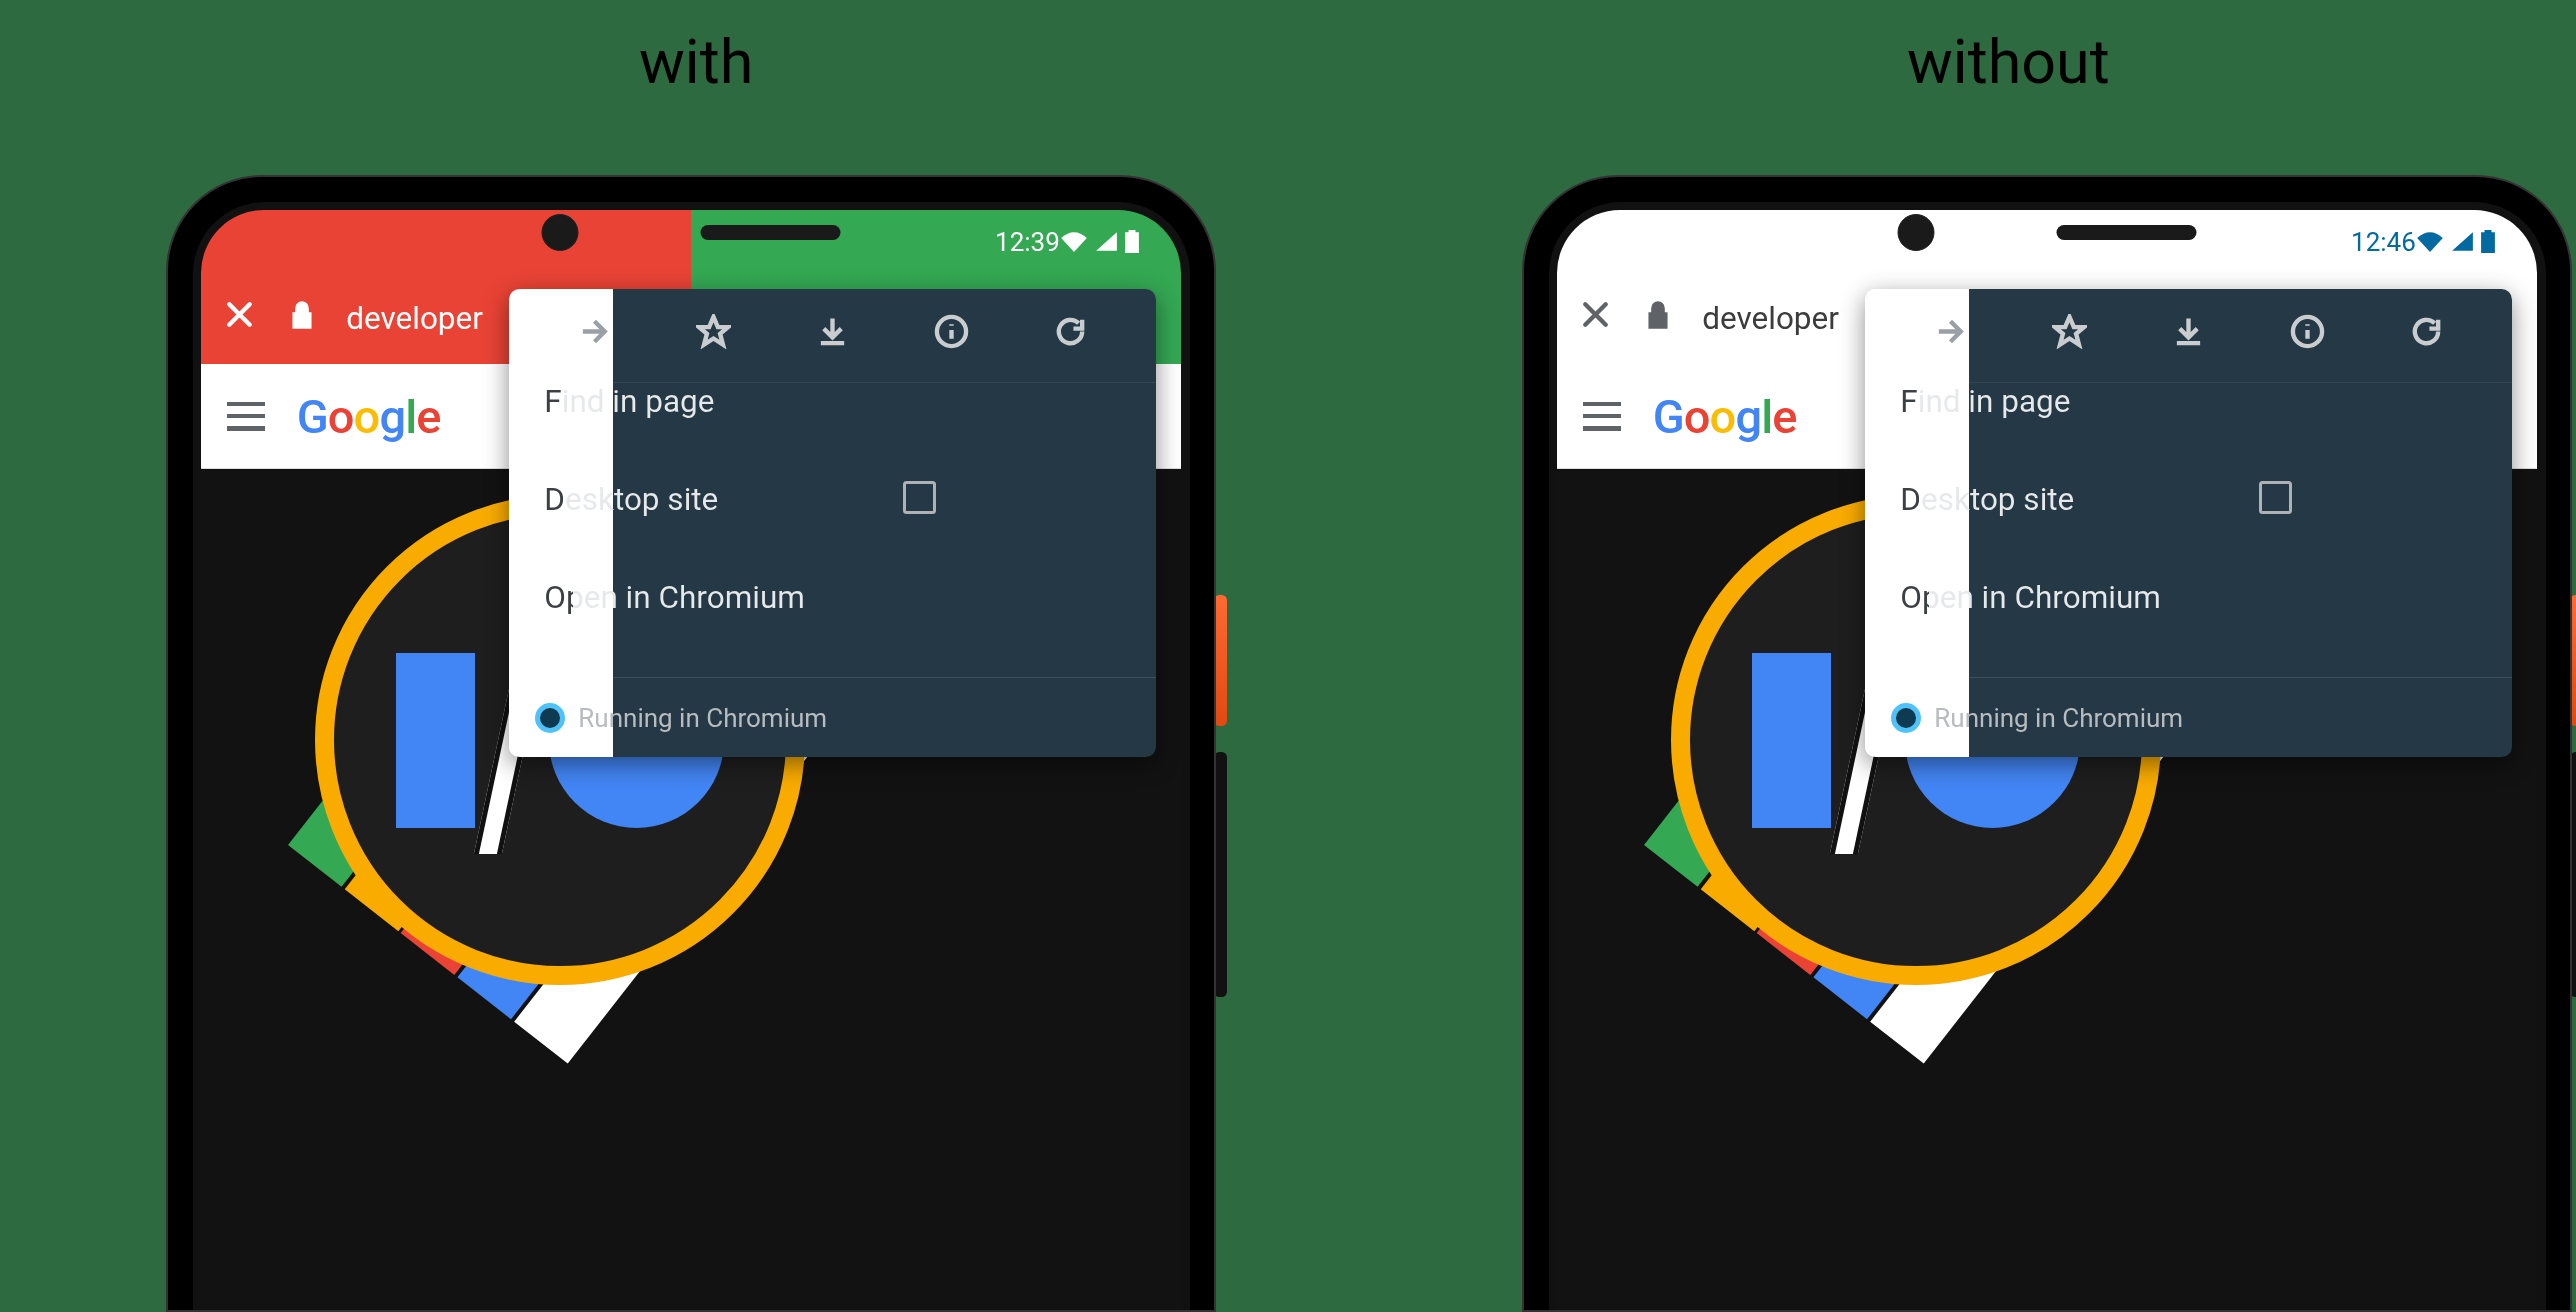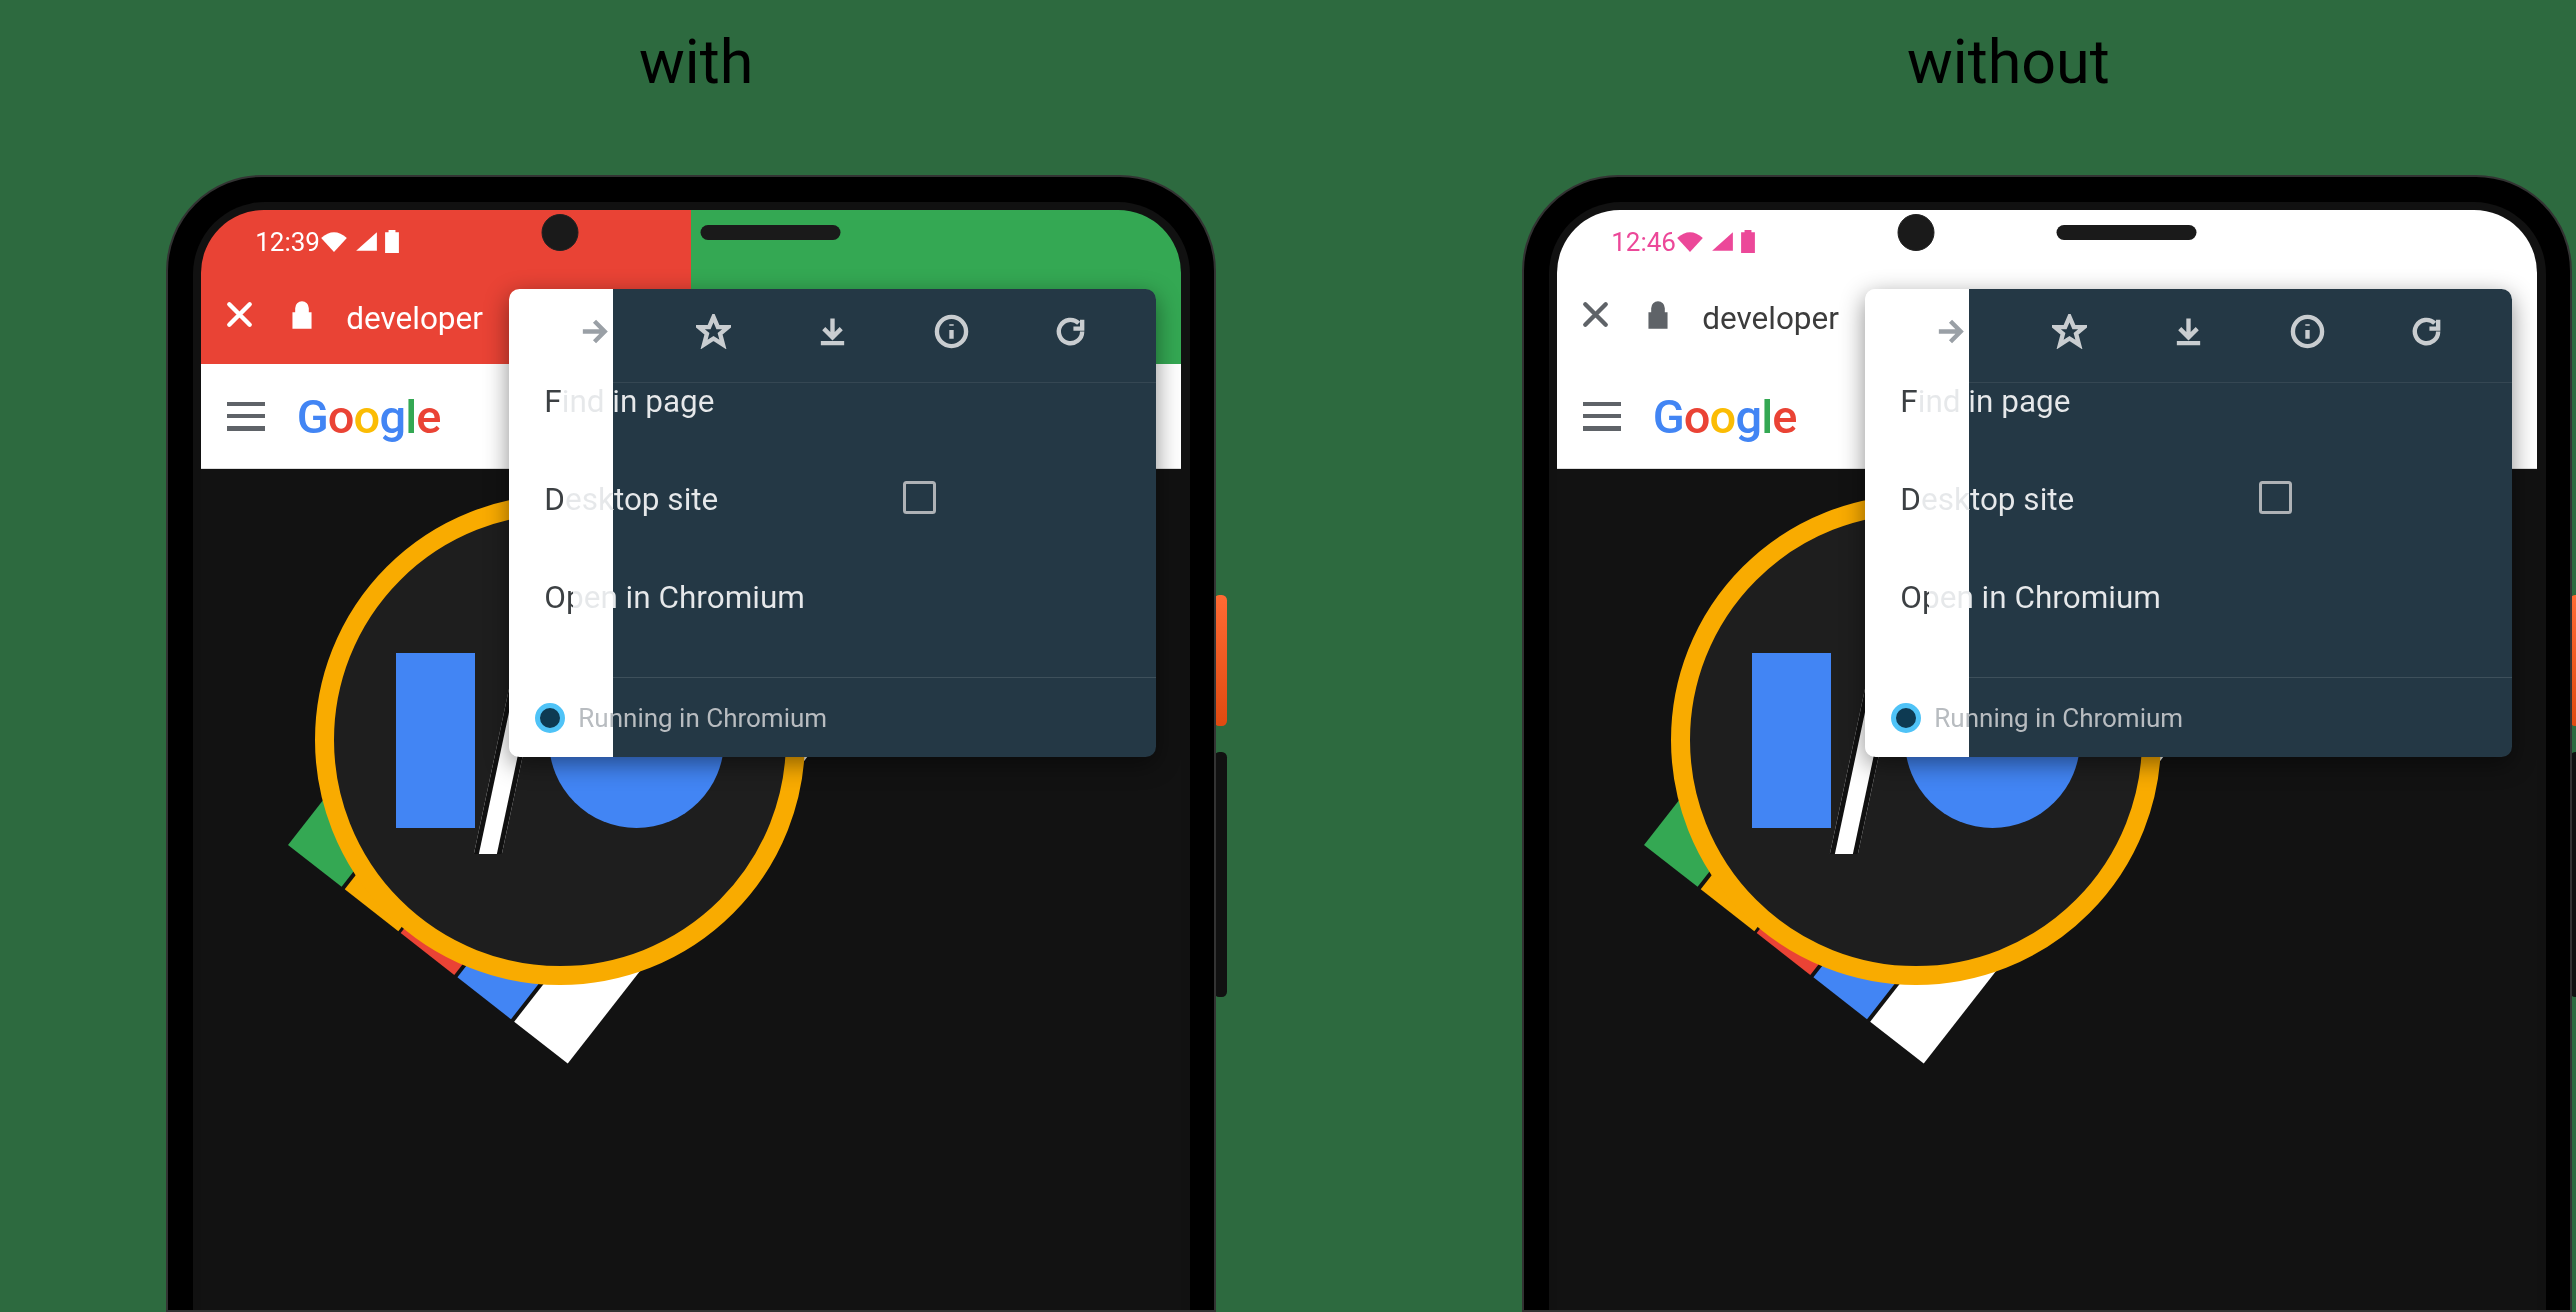--- a/index.html
+++ b/index.html
@@ -78,27 +78,27 @@
   background: #111;
   border-radius: 5.2px;
 }
 .side-power { right: -10.5px; top: 420px; width: 12.2px; height: 131px; background: linear-gradient(#ff6a33,#e04a10); }
 .side-vol { right: -10.5px; top: 577px; width: 12.2px; height: 245px; }
 
 
 .status-bar {
   height: 63px;
   display: flex;
-  justify-content: flex-start;
+  justify-content: flex-end;
   align-items: center;
   padding: 0 42px 0 54px;
   font-size: 26px;
 }
 .status-red-green { background: linear-gradient(90deg, #e94335 0%, #e94335 50%, #34a853 50%, #34a853 100%); color: #fff; }
-.status-white { background: #fff; color: #ec4899; }
+.status-white { background: #fff; color: #0369a1; }
 .status-icons { display: flex; align-items: center; gap: 7px; }
 .status-icons svg { fill: currentColor; }
 
 
 .url-bar {
   height: 91px;
   display: flex;
   align-items: center;
   padding: 0 21px;
   gap: 31.5px;

